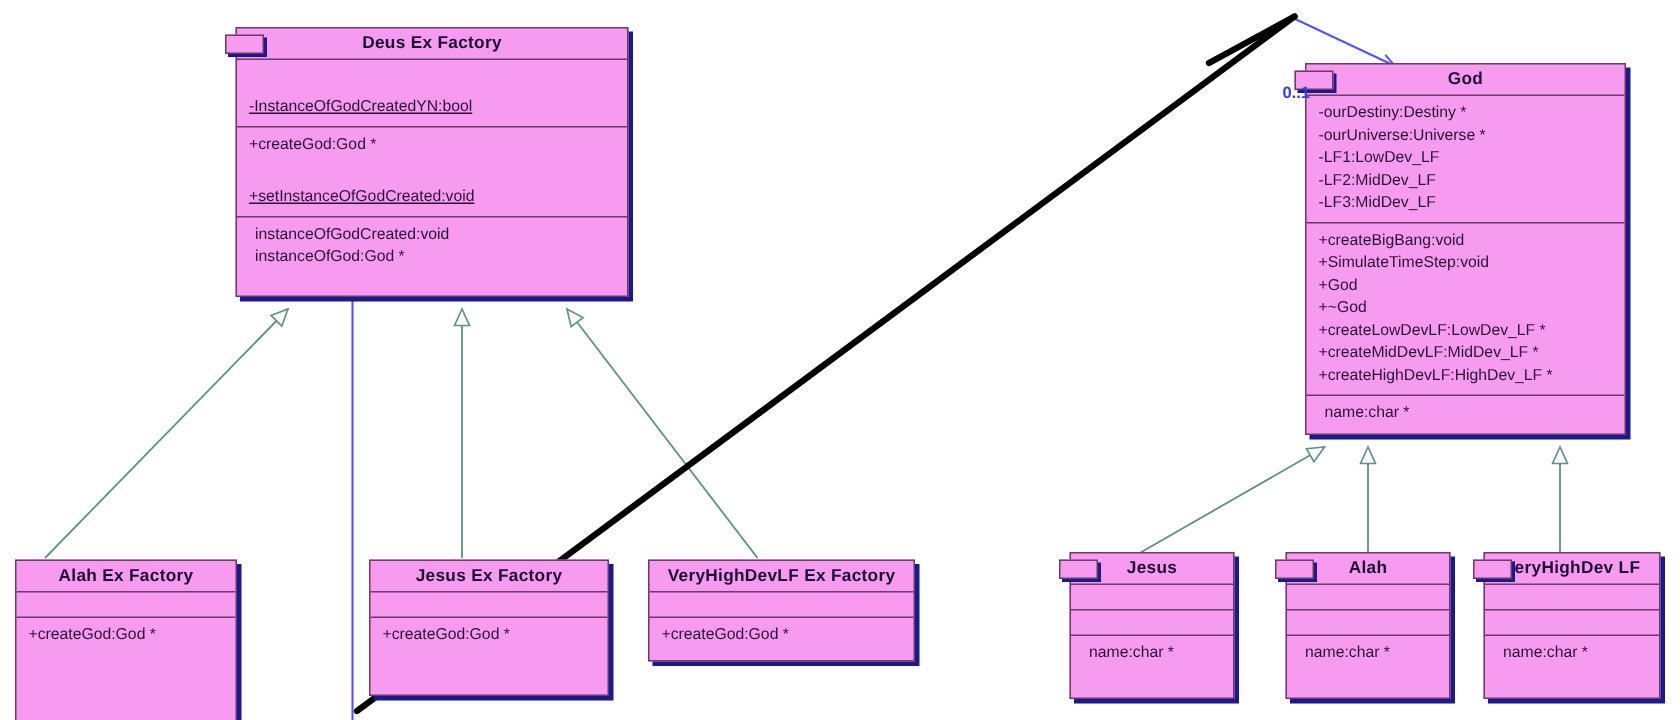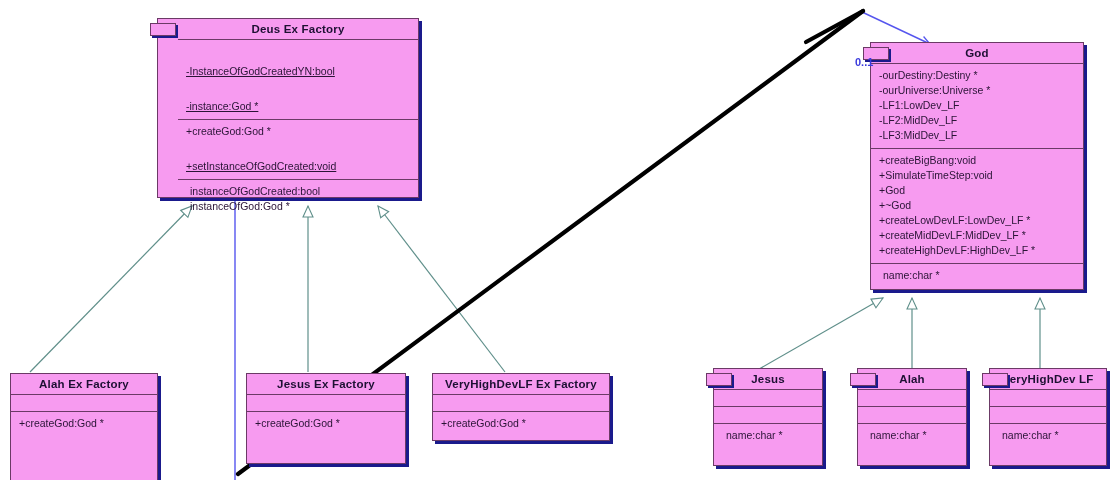--- a/index.html
+++ b/index.html
@@ -125,36 +125,35 @@
     </g>
 
     <g>
       <path d="M 863,11 L 238,474" fill="none" stroke="#000000" stroke-width="4.2" stroke-linecap="round"></path>
       <path d="M 863,11 L 806,42" fill="none" stroke="#000000" stroke-width="4.2" stroke-linecap="round"></path>
     </g>
   </svg>
 
   <div class="mult-label" style="left:855px; top:24px;margin-top:32px;">0..1</div>
 
-  <div class="uml-class" style="left:157px; top:18px; width:262px; height:180px;padding-left:20px;">
+  <div class="uml-class" style="left:157px; top:18px; width:262px; height:180px;">
     <div class="uml-tab"></div>
     <div class="cls-title">Deus Ex Factory</div>
     <div class="cls-sep"></div>
     <div class="cls-compartment">
       <div class="cls-row underlined">-InstanceOfGodCreatedYN:bool</div>
-      <div class="cls-row underlined">-instance:God *</div>
     </div>
     <div class="cls-sep"></div>
     <div class="cls-compartment">
       <div class="cls-row">+createGod:God *</div>
       <div class="cls-row underlined">+setInstanceOfGodCreated:void</div>
     </div>
     <div class="cls-sep"></div>
     <div class="cls-compartment">
-      <div class="cls-row indent">instanceOfGodCreated:bool</div>
+      <div class="cls-row indent">instanceOfGodCreated:void</div>
       <div class="cls-row indent">instanceOfGod:God *</div>
     </div>
   </div>
 
   <div class="uml-class" style="left:870px; top:42px; width:214px; height:248px;">
     <div class="uml-tab"></div>
     <div class="cls-title">God</div>
     <div class="cls-sep"></div>
     <div class="cls-compartment">
       <div class="cls-row">-ourDestiny:Destiny *</div>

